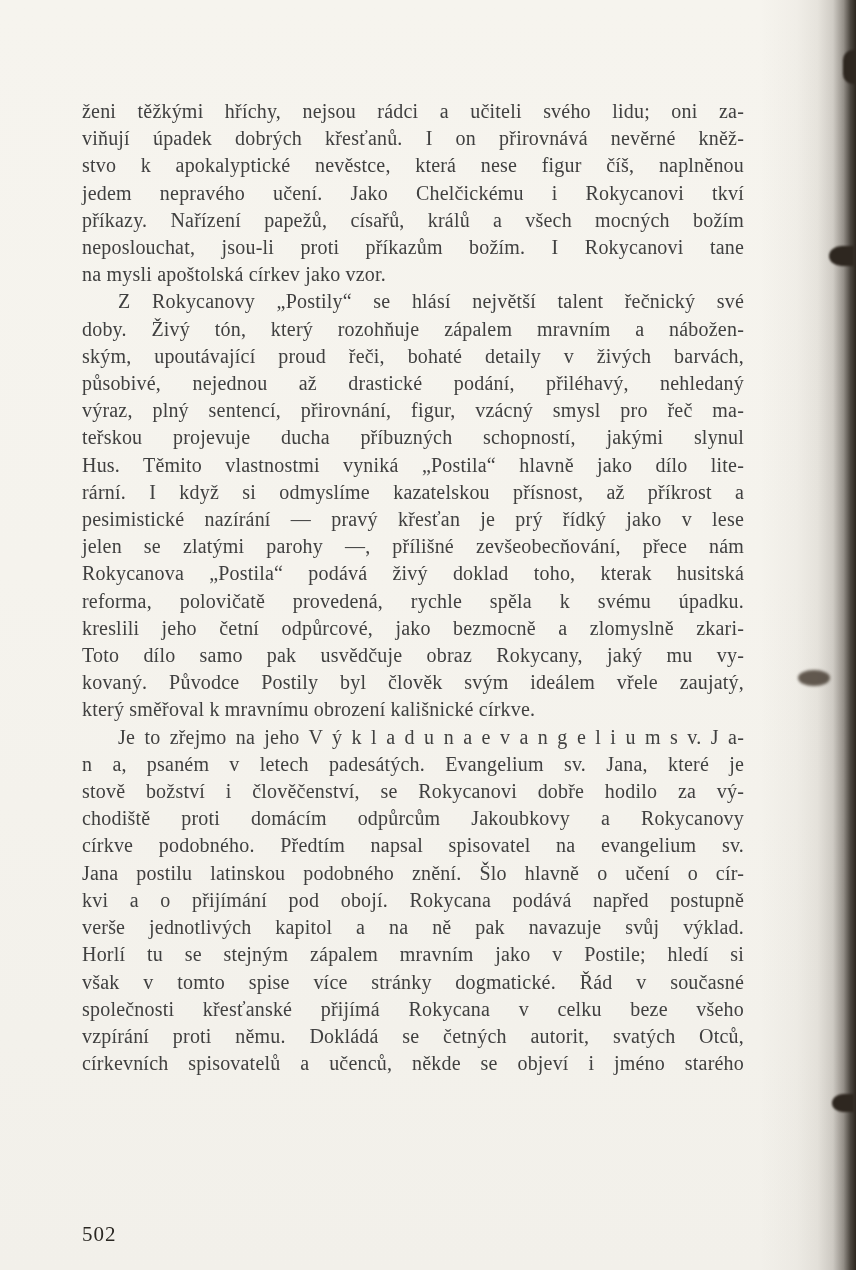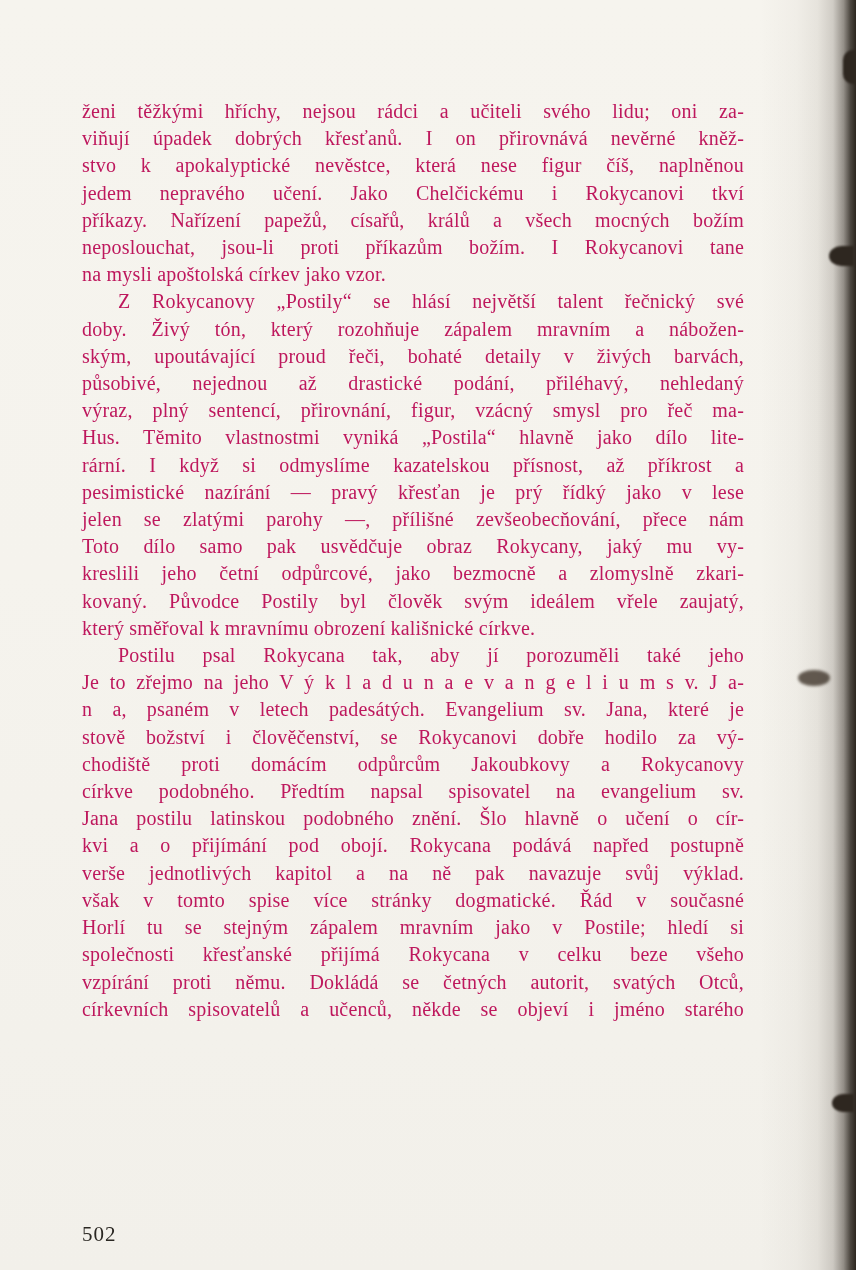--- a/index.html
+++ b/index.html
@@ -16,21 +16,21 @@
   }
   .page {
     position: absolute;
     inset: 0;
   }
   .text-block {
     position: absolute;
     left: 82px;
     top: 98px;
     width: 662px;
-    color: #be185d;
+    color: #404040;
     font-size: 20px;
     line-height: 27.2px;
     letter-spacing: 0.2px;
   }
   .para { margin: 0; }
   .para .line {
     text-align: justify;
     text-align-last: justify;
     text-justify: inter-word;
     white-space: normal;
@@ -91,41 +91,43 @@
         <div class="line">příkazy. Nařízení papežů, císařů, králů a všech mocných božím</div>
         <div class="line">neposlouchat, jsou-li proti příkazům božím. I Rokycanovi tane</div>
         <div class="line last">na mysli apoštolská církev jako vzor.</div>
       </div>
       <div class="para indent">
         <div class="line">Z Rokycanovy „Postily“ se hlásí největší talent řečnický své</div>
         <div class="line">doby. Živý tón, který rozohňuje zápalem mravním a nábožen-</div>
         <div class="line">ským, upoutávající proud řeči, bohaté detaily v živých barvách,</div>
         <div class="line">působivé, nejednou až drastické podání, přiléhavý, nehledaný</div>
         <div class="line">výraz, plný sentencí, přirovnání, figur, vzácný smysl pro řeč ma-</div>
+        <div class="line">teřskou projevuje ducha příbuzných schopností, jakými slynul</div>
         <div class="line">Hus. Těmito vlastnostmi vyniká „Postila“ hlavně jako dílo lite-</div>
         <div class="line">rární. I když si odmyslíme kazatelskou přísnost, až příkrost a</div>
         <div class="line">pesimistické nazírání — pravý křesťan je prý řídký jako v lese</div>
         <div class="line">jelen se zlatými parohy —, přílišné zevšeobecňování, přece nám</div>
+        <div class="line">Rokycanova „Postila“ podává živý doklad toho, kterak husitská</div>
+        <div class="line">reforma, polovičatě provedená, rychle spěla k svému úpadku.</div>
+        <div class="line">kreslili jeho četní odpůrcové, jako bezmocně a zlomyslně zkari-</div>
         <div class="line">Toto dílo samo pak usvědčuje obraz Rokycany, jaký mu vy-</div>
-        <div class="line">kreslili jeho četní odpůrcové, jako bezmocně a zlomyslně zkari-</div>
         <div class="line">kovaný. Původce Postily byl člověk svým ideálem vřele zaujatý,</div>
         <div class="line last">který směřoval k mravnímu obrození kališnické církve.</div>
       </div>
       <div class="para indent">
-        <div class="line">Postilu psal Rokycana tak, aby jí porozuměli také jeho</div>
         <div class="line">Je to zřejmo na jeho V ý k l a d u  n a  e v a n g e l i u m  s v.  J a-</div>
         <div class="line">n a, psaném v letech padesátých. Evangelium sv. Jana, které je</div>
         <div class="line">stově božství i člověčenství, se Rokycanovi dobře hodilo za vý-</div>
         <div class="line">chodiště proti domácím odpůrcům Jakoubkovy a Rokycanovy</div>
         <div class="line">církve podobného. Předtím napsal spisovatel na evangelium sv.</div>
         <div class="line">Jana postilu latinskou podobného znění. Šlo hlavně o učení o cír-</div>
         <div class="line">kvi a o přijímání pod obojí. Rokycana podává napřed postupně</div>
         <div class="line">verše jednotlivých kapitol a na ně pak navazuje svůj výklad.</div>
+        <div class="line">Horlí tu se stejným zápalem mravním jako v Postile; hledí si</div>
         <div class="line">však v tomto spise více stránky dogmatické. Řád v současné</div>
-        <div class="line">Horlí tu se stejným zápalem mravním jako v Postile; hledí si</div>
         <div class="line">společnosti křesťanské přijímá Rokycana v celku beze všeho</div>
         <div class="line">vzpírání proti němu. Dokládá se četných autorit, svatých Otců,</div>
         <div class="line">církevních spisovatelů a učenců, někde se objeví i jméno starého</div>
       </div>
     </div>
   <div class="page-number">502</div>
   <div class="edge-shadow"></div>
   <div class="edge-mark mark-1"></div>
   <div class="edge-mark mark-2"></div>
   <div class="edge-mark mark-3"></div>

